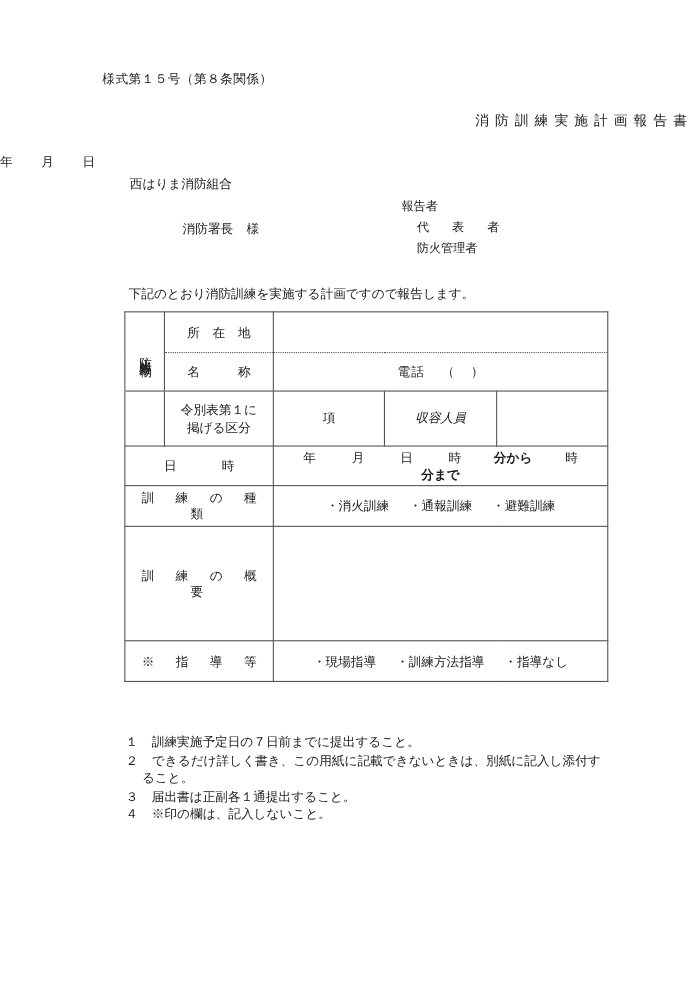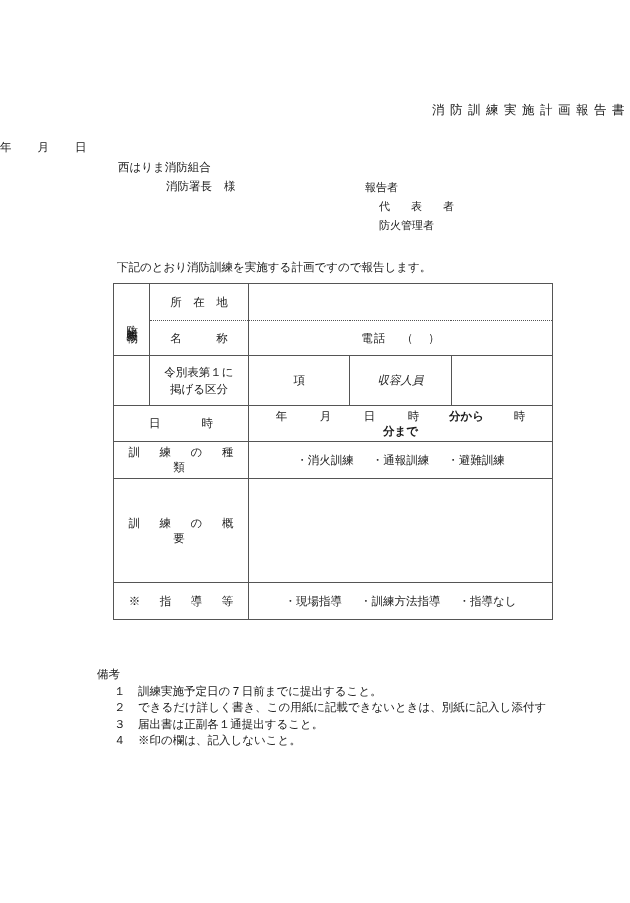--- a/index.html
+++ b/index.html
@@ -51,21 +51,21 @@
   .date-line .sp { display: inline-block; width: 26px; }
 
   .addressee {
     position: absolute;
     left: 118px;
     top: 158px;
     font-size: 11.5px;
     line-height: 19px;
     white-space: nowrap;
   }
-  .addressee .l2 { display: block; padding-left: 48px; }
+  .addressee .l2 { display: block; padding-left: 48px; margin-top: 22px; }
   .addressee .l2 .gap { display: inline-block; width: 12px; }
 
   .reporter {
     position: absolute;
     left: 365px;
     top: 178px;
     font-size: 11px;
     line-height: 19px;
     white-space: nowrap;
   }
@@ -166,20 +166,21 @@
   .note-cont {
     display: block;
     padding-left: 32px;
   }
 </style>
 </head>
 <body>
 
 <div class="page">
 
+  <div class="form-no">様式第１５号（第８条関係）</div>
 
   <div class="doc-title">消防訓練実施計画報告書</div>
 
   <div class="date-line">
     <span>年</span><span class="sp"></span><span>月</span><span class="sp"></span><span>日</span>
   </div>
 
   <div class="addressee">
     <span>西はりま消防組合</span>
     <span class="l2"><span>消防署長</span><span class="gap"></span><span>様</span></span>
@@ -237,29 +238,29 @@
     <tr class="r-shi">
       <td class="c-head sp-mid" colspan="2">※　指　導　等</td>
       <td class="type-list" colspan="3">
         <span class="it">・現場指導</span><span class="it">・訓練方法指導</span><span class="it">・指導なし</span>
       </td>
     </tr>
   </tbody>
     </table>
 
   <div class="notes">
-    <span class="bikou">備考</span>
 
     <span class="note-item">
       <span class="num">１</span><span>訓練実施予定日の７日前までに提出すること。</span>
     </span>
 
     <span class="note-item">
       <span class="num">２</span><span>できるだけ詳しく書き、この用紙に記載できないときは、別紙に記入し添付す</span>
     </span>
+    <span class="note-cont">ること。</span>
 
     <span class="note-item">
       <span class="num">３</span><span>届出書は正副各１通提出すること。</span>
     </span>
 
     <span class="note-item">
       <span class="num">４</span><span>※印の欄は、記入しないこと。</span>
     </span>
   </div>
 

